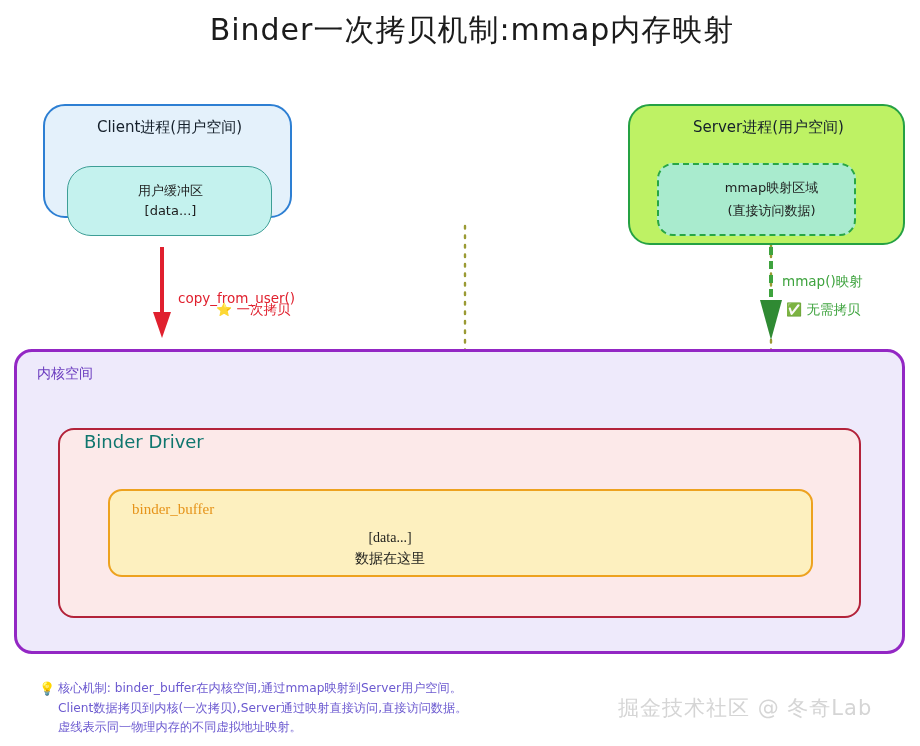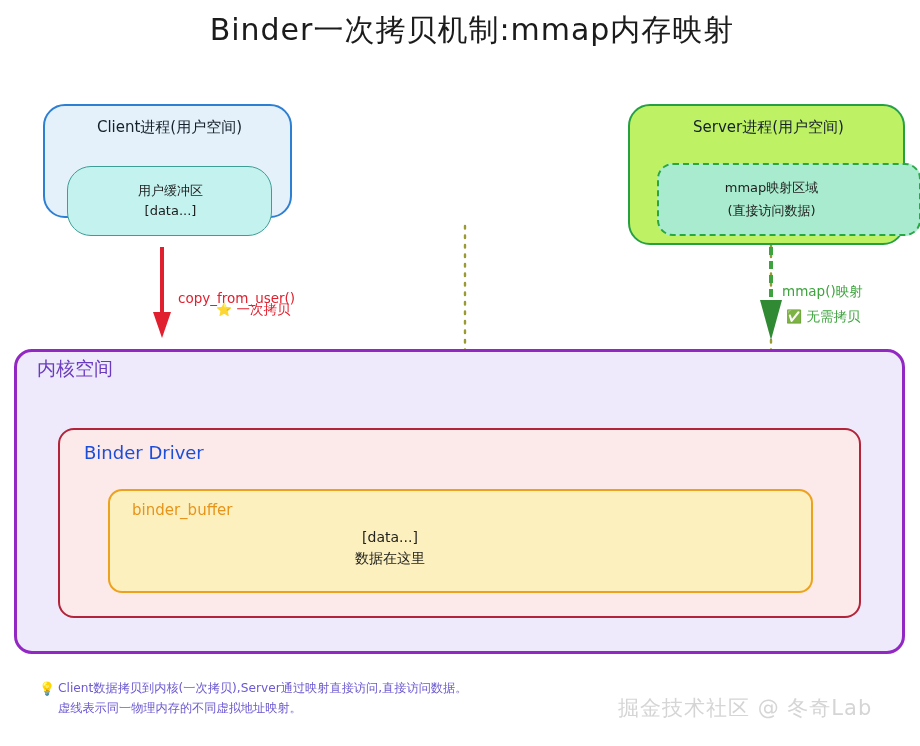--- a/index.html
+++ b/index.html
@@ -98,21 +98,21 @@
     top: 12px;
     width: 277px;
     text-align: center;
     font-size: 15px;
     color: #15202b;
   }
   .server-inner {
     position: absolute;
     left: 27px;
     top: 57px;
-    width: 264px;
+    width: 199px;
     height: 73px;
     box-sizing: border-box;
     border: 2px dashed #28a745;
     border-radius: 16px;
     background: #a9ebce;
   }
   .server-inner .l1, .server-inner .l2 {
     position: absolute;
     width: 225px;
     text-align: center;
@@ -128,50 +128,51 @@
     top: 349px;
     width: 891px;
     height: 305px;
     border: 3px solid #9327c4;
     border-radius: 18px;
     background: #eeeafb;
   }
   .kernel-title {
     position: absolute;
     left: 20px;
-    top: 4px;
-    font-size: 19px;
+    top: 13px;
+    font-size: 14px;
     color: #6a3bbf;
   }
 
   .driver-box {
     left: 58px;
     top: 428px;
     width: 803px;
     height: 190px;
     border: 2.5px solid #b3233a;
     border-radius: 16px;
     background: #fce9e9;
   }
   .driver-title {
     position: absolute;
     left: 24px;
-    top: 12px;
+    top: 1px;
     font-size: 18px;
-    color: #1d4ed8;
+    color: #0f766e;
   }
 
   .buffer-box {
     left: 108px;
     top: 489px;
     width: 705px;
-    height: 104px;
+    height: 88px;
     border: 2.5px solid #eda21f;
     border-radius: 14px;
     background: #fdf0bf;
+    font-family: Liberation Serif, serif;
   }
   .buffer-title {
     position: absolute;
     left: 22px;
     top: 10px;
     font-size: 15px;
     color: #e6941a;
   }
   .buffer-data {
     position: absolute;
@@ -199,33 +200,32 @@
     left: 198px;
     top: 301px;
     font-size: 13.5px;
     color: #e0202e;
     white-space: nowrap;
     margin-left: 18px;
   }
   .lbl-mmap {
     position: absolute;
     left: 782px;
-    top: 283px;
+    top: 273px;
     font-size: 13.5px;
     color: #3ea33e;
     white-space: nowrap;
   }
   .lbl-mmap2 {
     position: absolute;
     left: 786px;
     top: 301px;
     font-size: 13.5px;
     color: #3ea33e;
     white-space: nowrap;
-    margin-top: 7px;
   }
   .emoji { font-size: 13px; }
 
   
   .footer {
     position: absolute;
     left: 58px;
     top: 679px;
     font-size: 12.2px;
     color: #6c5ad0;
@@ -310,17 +310,18 @@
 <div class="box buffer-box">
   <div class="buffer-title">binder_buffer</div>
   <div class="buffer-data">
     <div>[data...]</div>
     <div>数据在这里</div>
   </div>
 </div>
 
 <div class="footer">
   <span class="bulb">💡</span>
+  <div>核心机制: binder_buffer在内核空间,通过mmap映射到Server用户空间。</div>
   <div>Client数据拷贝到内核(一次拷贝),Server通过映射直接访问,直接访问数据。</div>
   <div>虚线表示同一物理内存的不同虚拟地址映射。</div>
 </div>
 
 <div class="watermark">掘金技术社区 @ 冬奇Lab</div>
 
 </body></html>

